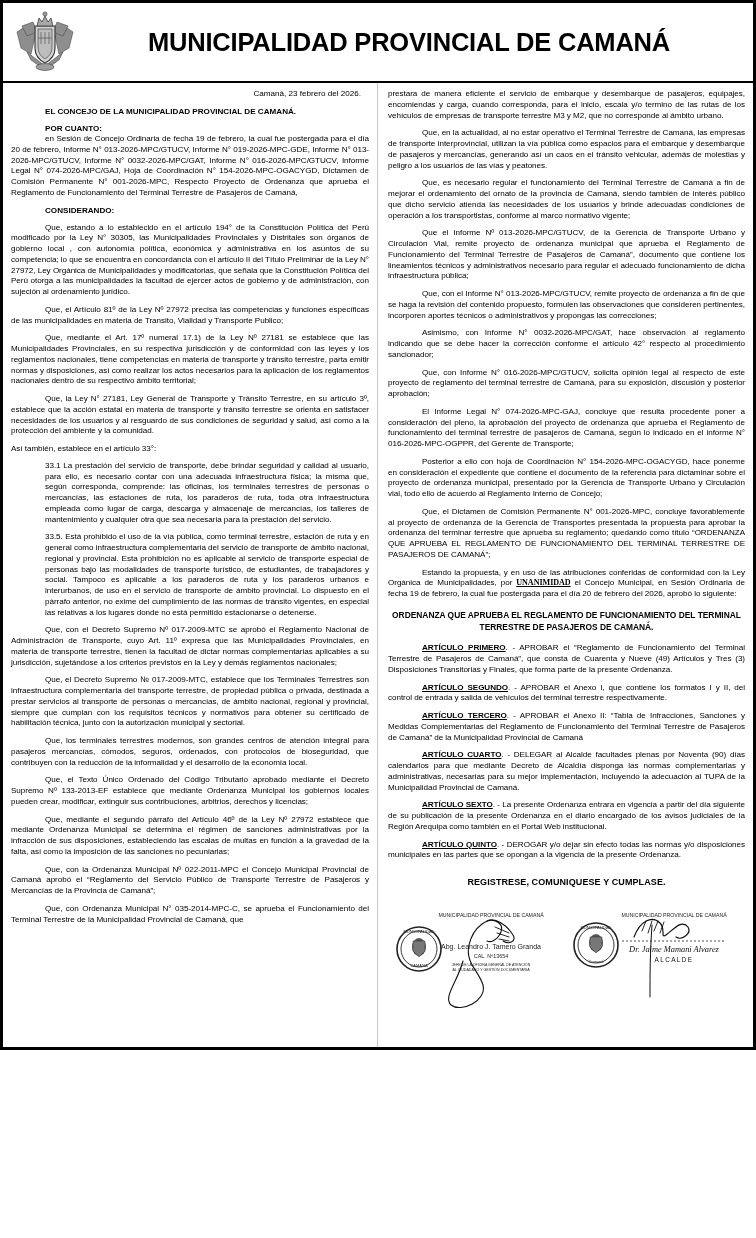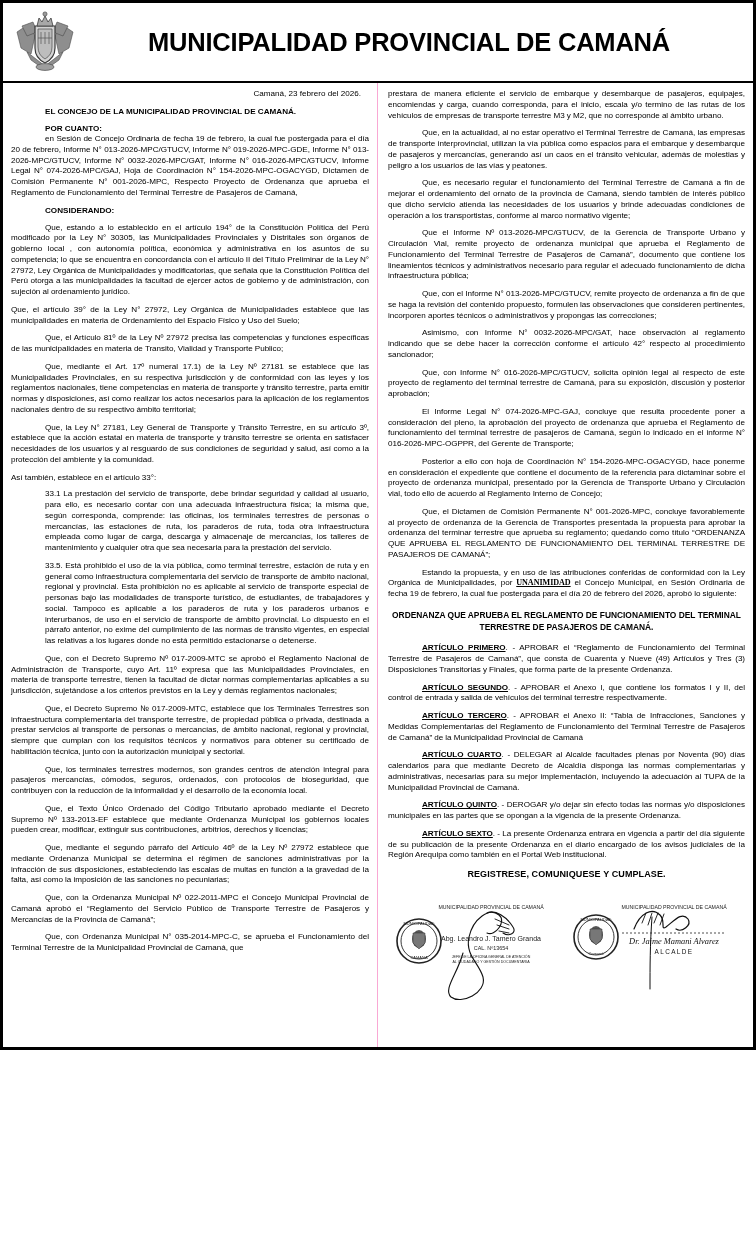--- a/index.html
+++ b/index.html
@@ -111,21 +111,21 @@
     text-align: center;
     font-weight: bold;
     font-size: 8.4px;
     line-height: 1.4;
     margin: 10px 4px 10px 4px;
   }
   .closing {
     text-align: center;
     font-weight: bold;
     font-size: 9px;
-    margin: 8px 0 10px 0;
+    margin: 16px 0 10px 0;
     letter-spacing: 0.1px;
   }
   
   .sig-area {
     position: relative;
     display: flex;
     justify-content: space-around;
     align-items: flex-start;
     margin-top: 14px;
     height: 120px;
@@ -186,21 +186,20 @@
       <div class="kicker">EL CONCEJO DE LA MUNICIPALIDAD PROVINCIAL DE CAMANÁ.</div>
       <div style="height:7px"></div>
 
       <div class="kicker">POR CUANTO:</div>
       <p class="ind">en Sesión de Concejo Ordinaria de fecha 19 de febrero, la cual fue postergada para el día 20 de febrero, Informe N° 013-2026-MPC/GTUCV, Informe N° 019-2026-MPC-GDE, Informe N° 013-2026-MPC/GTUCV, Informe N° 0032-2026-MPC/GAT, Informe N° 016-2026-MPC/GTUCV, Informe Legal N° 074-2026-MPC/GAJ, Hoja de Coordinación N° 154-2026-MPC-OGACYGD, Dictamen de Comisión Permanente N° 001-2026-MPC, Respecto Proyecto de Ordenanza que aprueba el Reglamento de Funcionamiento del Terminal Terrestre de Pasajeros de Camaná,</p>
 
       <div class="kicker">CONSIDERANDO:</div>
       <div style="height:7px"></div>
 
       <p class="ind">Que, estando a lo establecido en el artículo 194° de la Constitución Política del Perú modificado por la Ley N° 30305, las Municipalidades Provinciales y Distritales son órganos de gobierno local , con autonomía política, económica y administrativa en los asuntos de su competencia; lo que se encuentra en concordancia con el artículo II del Título Preliminar de la Ley N° 27972, Ley Orgánica de Municipalidades y modificatorias, que señala que la Constitución Política del Perú otorga a las municipalidades la facultad de ejercer actos de gobierno y de administración, con sujeción al ordenamiento jurídico.</p>
-      <p class="noind">Que, el artículo 39° de la Ley N° 27972, Ley Orgánica de Municipalidades establece que las municipalidades en materia de Ordenamiento del Espacio Físico y Uso del Suelo;</p>
       <p class="ind">Que, el Artículo 81º de la Ley Nº 27972 precisa las competencias y funciones específicas de las municipalidades en materia de Transito, Vialidad y Transporte Publico;</p>
       <p class="ind">Que, mediante el Art. 17º numeral 17.1) de la Ley Nº 27181 se establece que las Municipalidades Provinciales, en su respectiva jurisdicción y de conformidad con las leyes y los reglamentos nacionales, tiene competencias en materia de transporte y tránsito terrestre, parta emitir normas y disposiciones, así como realizar los actos necesarios para la aplicación de los reglamentos nacionales dentro de su respectivo ámbito territorial;</p>
       <p class="ind">Que, la Ley N° 27181, Ley General de Transporte y Tránsito Terrestre, en su artículo 3º, establece que la acción estatal en materia de transporte y tránsito terrestre se orienta en satisfacer necesidades de los usuarios y al resguardo de sus condiciones de seguridad y salud, así como a la protección del ambiente y la comunidad.</p>
 
       <p class="noind tight">Así también, establece en el artículo 33°:</p>
       <p class="numbered">33.1 La prestación del servicio de transporte, debe brindar seguridad y calidad al usuario, para ello, es necesario contar con una adecuada infraestructura física; la misma que, según corresponda, comprende: las oficinas, los terminales terrestres de personas o mercancías, las estaciones de ruta, los paraderos de ruta, toda otra infraestructura empleada como lugar de carga, descarga y almacenaje de mercancías, los talleres de mantenimiento y cualquier otra que sea necesaria para la prestación del servicio.</p>
       <p class="numbered">33.5. Está prohibido el uso de la vía pública, como terminal terrestre, estación de ruta y en general como infraestructura complementaria del servicio de transporte de ámbito nacional, regional y provincial. Esta prohibición no es aplicable al servicio de transporte especial de personas bajo las modalidades de transporte turístico, de estudiantes, de trabajadores y social. Tampoco es aplicable a los paraderos de ruta y los paraderos urbanos e interurbanos, de uso en el servicio de transporte de ámbito provincial. Lo dispuesto en el párrafo anterior, no exime del cumplimiento de las normas de tránsito vigentes, en especial las relativas a los lugares donde no está permitido estacionarse o detenerse.</p>
 
       <p class="ind">Que, con el Decreto Supremo Nº 017-2009-MTC se aprobó el Reglamento Nacional de Administración de Transporte, cuyo Art. 11º expresa que las Municipalidades Provinciales, en materia de transporte terrestre, tienen la facultad de dictar normas complementarias aplicables a su jurisdicción, sujetándose a los criterios previstos en la Ley y demás reglamentos nacionales;</p>
       <p class="ind">Que, el Decreto Supremo № 017-2009-MTC, establece que los Terminales Terrestres son infraestructura complementaria del transporte terrestre, de propiedad pública o privada, destinada a prestar servicios al transporte de personas o mercancías, de ámbito nacional, regional y provincial, siempre que cumplan con los requisitos técnicos y normativos para obtener su certificado de habilitación técnica, junto con la autorización municipal y sectorial.</p>
@@ -231,23 +230,23 @@
       <div class="heading-block">ORDENANZA QUE APRUEBA EL REGLAMENTO DE FUNCIONAMIENTO DEL TERMINAL TERRESTRE DE PASAJEROS DE CAMANÁ.</div>
 
       <p class="ind"><span class="art-title">ARTÍCULO PRIMERO</span><span>. - APROBAR el “Reglamento de Funcionamiento del Terminal Terrestre de Pasajeros de Camaná”, que consta de Cuarenta y Nueve (49) Artículos y Tres (3) Disposiciones Transitorias y Finales, que forma parte de la presente Ordenanza.</span></p>
 
       <p class="ind"><span class="art-title">ARTÍCULO SEGUNDO</span><span>. - APROBAR el Anexo I, que contiene los formatos I y II, del control de entrada y salida de vehículos del terminal terrestre respectivamente.</span></p>
 
       <p class="ind"><span class="art-title">ARTÍCULO TERCERO</span><span>. - APROBAR el Anexo II: “Tabla de Infracciones, Sanciones y Medidas Complementarias del Reglamento de Funcionamiento del Terminal Terrestre de Pasajeros de Camaná” de la Municipalidad Provincial de Camaná</span></p>
 
       <p class="ind"><span class="art-title">ARTÍCULO CUARTO</span><span>. - DELEGAR al Alcalde facultades plenas por Noventa (90) días calendarios para que mediante Decreto de Alcaldía disponga las normas complementarias y administrativas, necesarias para su mejor implementación, incluyendo la adecuación al TUPA de la Municipalidad Provincial de Camaná.</span></p>
 
+      <p class="ind"><span class="art-title">ARTÍCULO SEXTO</span><span>. - La presente Ordenanza entrara en vigencia a partir del día siguiente de su publicación de la presente Ordenanza en el diario encargado de los avisos judiciales de la Región Arequipa como también en el Portal Web institucional.</span></p>
+
       <p class="ind"><span class="art-title">ARTÍCULO QUINTO</span><span>. - DEROGAR y/o dejar sin efecto todas las normas y/o disposiciones municipales en las partes que se opongan a la vigencia de la presente Ordenanza.</span></p>
-
-      <p class="ind"><span class="art-title">ARTÍCULO SEXTO</span><span>. - La presente Ordenanza entrara en vigencia a partir del día siguiente de su publicación de la presente Ordenanza en el diario encargado de los avisos judiciales de la Región Arequipa como también en el Portal Web institucional.</span></p>
 
       <div class="closing">REGISTRESE, COMUNIQUESE Y CUMPLASE.</div>
 
       <div class="sig-area">
 
         <div class="sig-block">
           <svg class="sig-svg" viewBox="0 0 172 110" width="172" height="110" aria-hidden="true">
 
             <g>
               <circle cx="28" cy="48" r="22" fill="none" stroke="#222" stroke-width="1.6"></circle>

